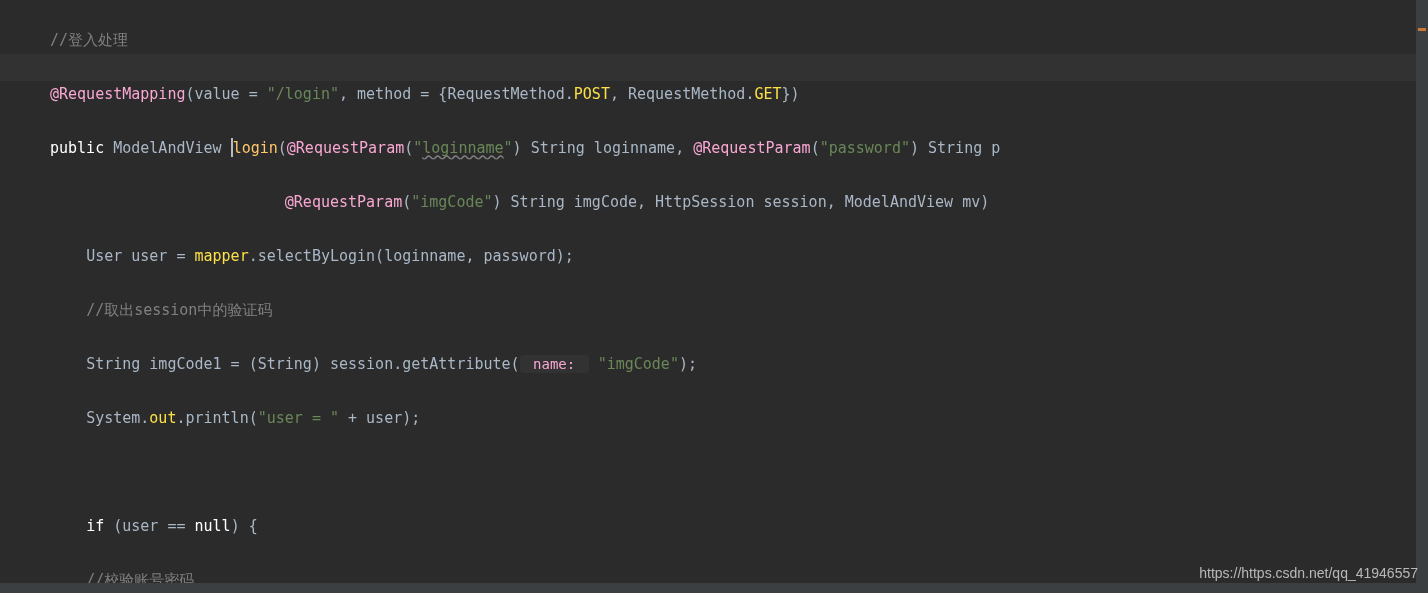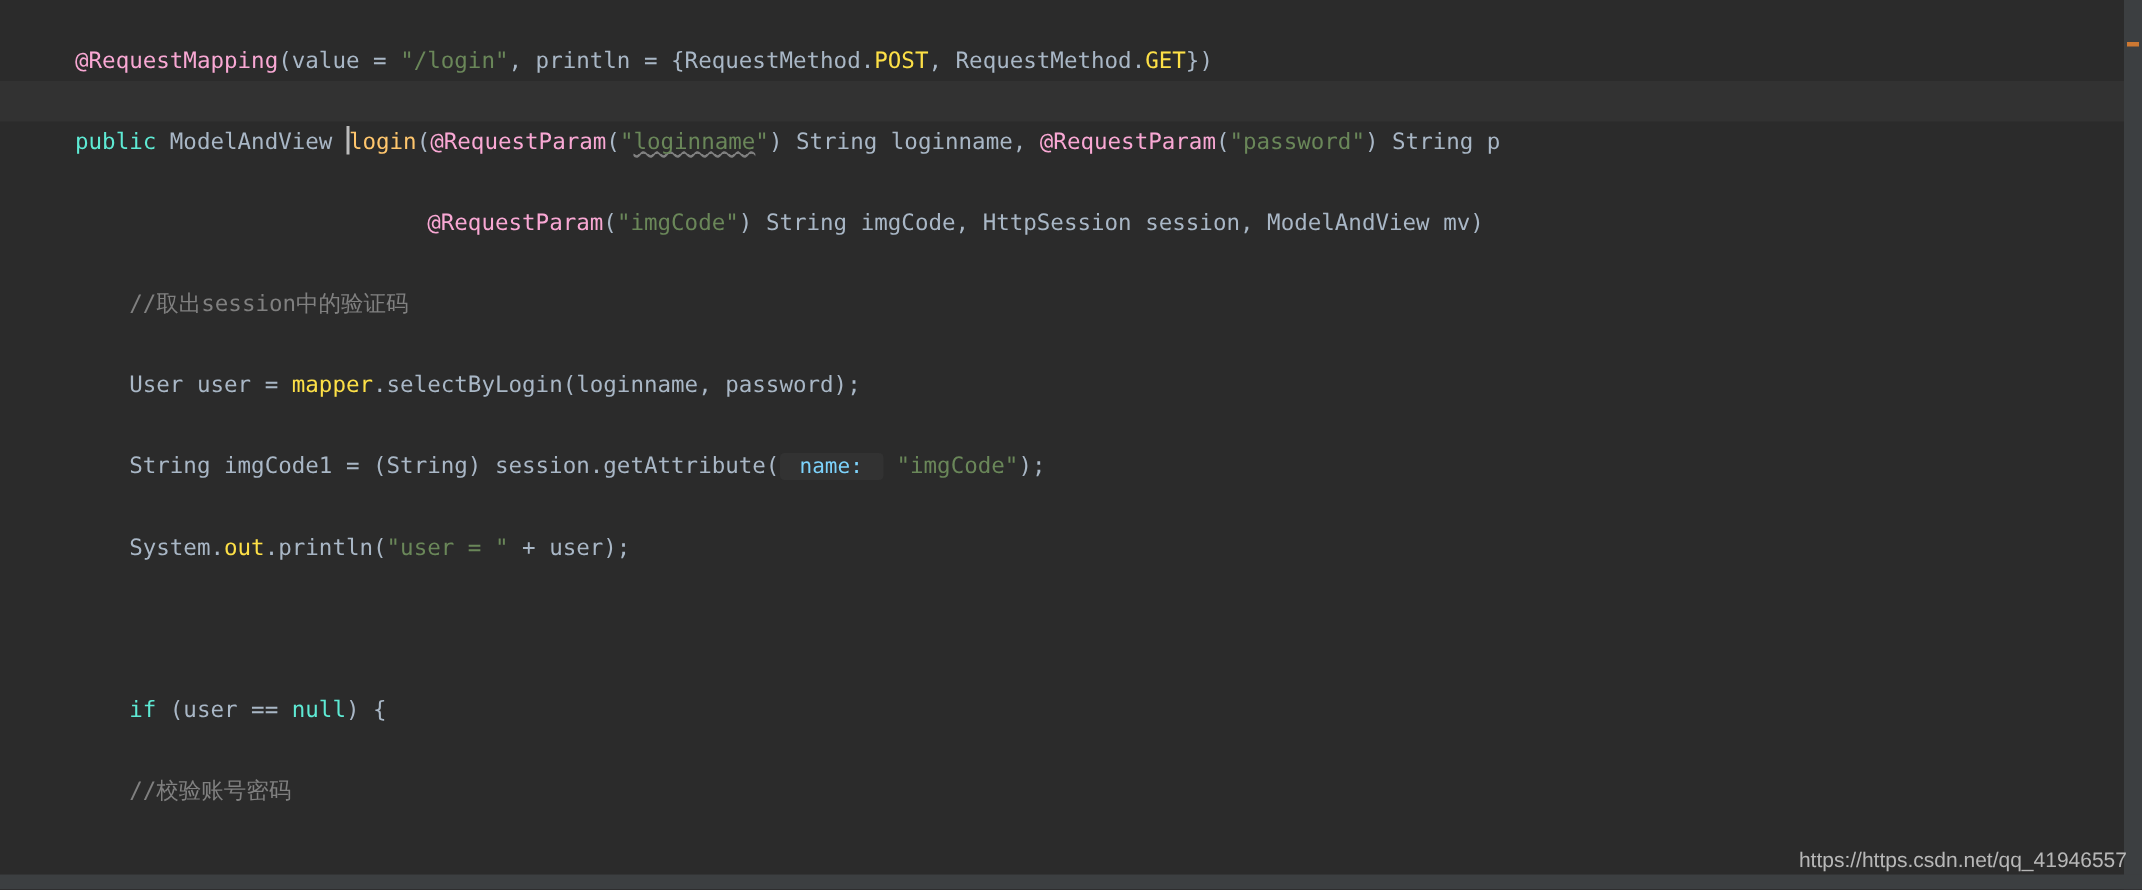--- a/index.html
+++ b/index.html
@@ -14,28 +14,28 @@
     width: 1428px;
     height: 593px;
     position: relative;
   }
   .code-container {
     padding: 0 0 0 50px;
     white-space: pre;
   }
   .comment { color: #808080; }
   .annotation { color: #f9a8d4; }
-  .keyword { color: #5eead4; }
+  .keyword { color: #ffffff; }
   .string { color: #6a8759; }
   .static-field { color: #fde047; }
   .method-decl { color: #ffc66d; margin-top: 48px; }
   .wavy { text-decoration: underline wavy #808080; text-decoration-skip-ink: none; }
   .hint {
     background: #323232;
-    color: #7dd3fc;
+    color: #f9a8d4;
     padding: 1px 5px;
     border-radius: 3px;
     font-style: normal;
     font-size: 14px;
   }
   .line { display: block; }
   .caret-highlight {
     position: absolute;
     left: 0;
     top: 54px;
@@ -87,25 +87,26 @@
 </style>
 </head>
 <body>
 
 <div class="right-stripe">
   <div class="marker" style="top:28px"></div>
 </div>
 <div class="caret-highlight"></div>
 
 <div class="code-container">
-<span class="line"><span class="annotation">@RequestMapping</span>(<span>value</span><span> = </span><span class="string">"/login"</span>, <span>println</span> = {<span>RequestMethod.</span><span class="static-field">POST</span>, <span>RequestMethod.</span><span class="static-field">GET</span>})</span>
+<span class="line"><span class="comment">//登入处理</span></span>
+<span class="line"><span class="annotation">@RequestMapping</span>(<span>value</span><span> = </span><span class="string">"/login"</span>, <span>method</span> = {<span>RequestMethod.</span><span class="static-field">POST</span>, <span>RequestMethod.</span><span class="static-field">GET</span>})</span>
 <span class="line"><span class="keyword">public </span><span>ModelAndView </span><span class="cursor"></span><span class="method-decl">login</span>(<span class="annotation">@RequestParam</span>(<span class="string">"<span class="wavy">loginname</span>"</span>)<span> String loginname, </span><span class="annotation">@RequestParam</span>(<span class="string">"password"</span>)<span> String p</span></span>
 <span class="line">                          <span class="annotation">@RequestParam</span>(<span class="string">"imgCode"</span>)<span> String imgCode, HttpSession session, ModelAndView mv)</span></span>
+<span class="line">    <span>User user = </span><span class="static-field">mapper</span><span>.selectByLogin(loginname, password);</span></span>
 <span class="line">    <span class="comment">//取出session中的验证码</span></span>
-<span class="line">    <span>User user = </span><span class="static-field">mapper</span><span>.selectByLogin(loginname, password);</span></span>
 <span class="line">    <span>String imgCode1 = (String) session.getAttribute(</span><span class="hint"> name: </span> <span class="string">"imgCode"</span><span>);</span></span>
 <span class="line">    <span>System.</span><span class="static-field">out</span><span>.println(</span><span class="string">"user = "</span><span> + user);</span></span>
 <span class="line"> </span>
 <span class="line">    <span class="keyword">if </span><span>(user == </span><span class="keyword">null</span><span>) {</span></span>
 <span class="line">    <span class="comment">//校验账号密码</span></span>
 
 
 
 
 

